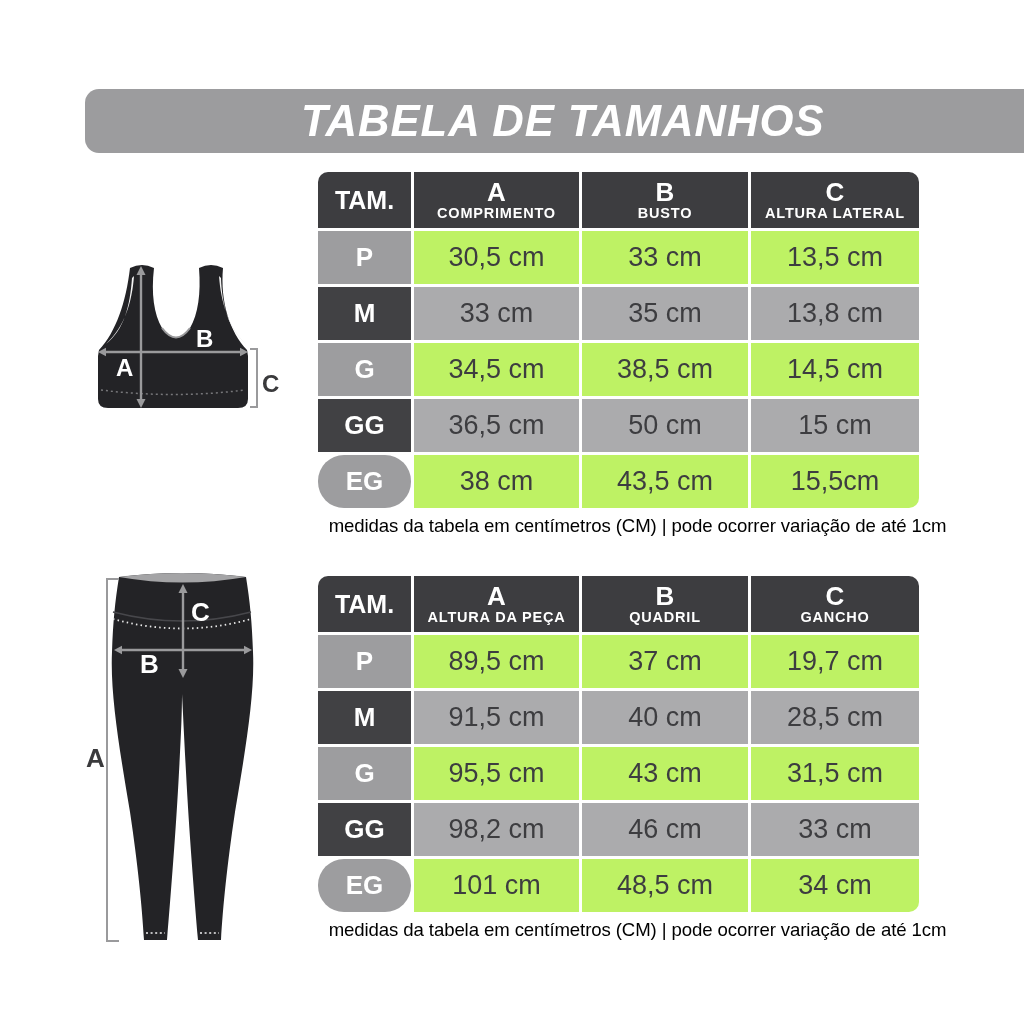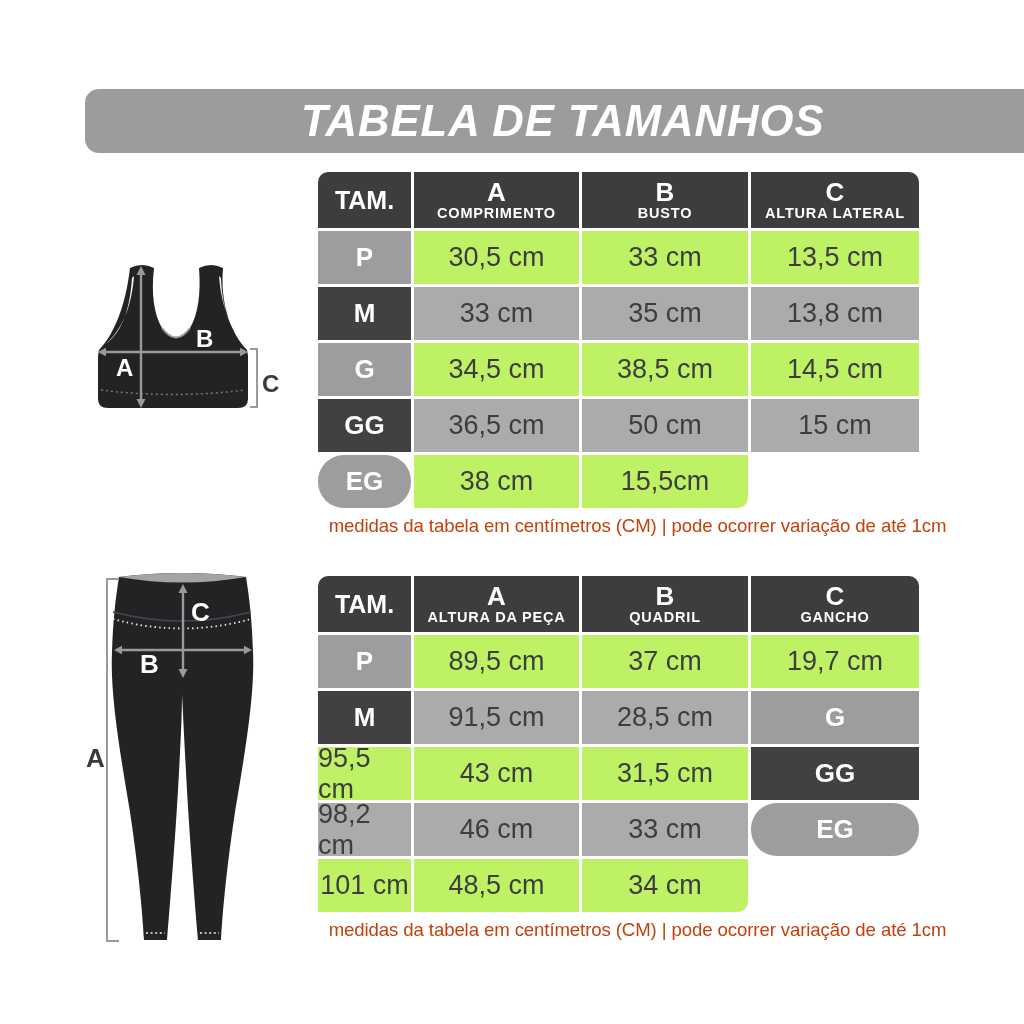--- a/index.html
+++ b/index.html
@@ -36,21 +36,21 @@
   .zl{background:#bef264;}
   .zd{background:#ababad;}
   .val{font-size:27px;color:#3d3d40;}
   .ctl{border-top-left-radius:10px;}
   .ctr{border-top-right-radius:10px;}
   .cbl{border-bottom-left-radius:10px;border-radius:26px;}
   .cbr{border-bottom-right-radius:10px;}
   
   .note{
     position:absolute;left:322px;width:631px;text-align:center;
-    font-size:18.6px;color:#c2410c;letter-spacing:-0.1px;white-space:nowrap;
+    font-size:18.6px;color:#000000;letter-spacing:-0.1px;white-space:nowrap;
   }
   .n1{top:515px;}
   .n2{top:919px;}
   
   .fig-bra{position:absolute;left:88px;top:252px;width:205px;height:195px;}
   .fig-leg{position:absolute;left:82px;top:560px;width:235px;height:392px;}
   svg text{font-family:"Liberation Sans",sans-serif;font-weight:bold;}
 </style>
 </head>
 <body>
@@ -113,20 +113,21 @@
   <div class="cell val zl">38,5 cm</div>
   <div class="cell val zl">14,5 cm</div>
 
   <div class="cell rlabel ld">GG</div>
   <div class="cell val zd">36,5 cm</div>
   <div class="cell val zd">50 cm</div>
   <div class="cell val zd">15 cm</div>
 
   <div class="cell rlabel ll cbl">EG</div>
   <div class="cell val zl">38 cm</div>
+  <div class="cell val zl">43,5 cm</div>
   <div class="cell val zl cbr">15,5cm</div>
 </div>
 
 <div class="note n1">medidas da tabela em centímetros (CM) | pode ocorrer variação de até 1cm</div>
 
 <div class="fig-leg">
   <svg width="235" height="392" viewBox="0 0 235 392">
     <path d="M37,17 C33,42 31,62 30,92 C28,135 38,192 48,252 C56,306 60,346 62,380 L85,380
          C89,332 94,270 97,212 C99,176 100,152 100,134 C101,152 102,176 104,212 C107,270 112,332 116,380 L139,380
          C141,346 145,306 153,252 C163,192 173,135 171,92 C170,62 168,42 164,17 Q100,9 37,17 Z" fill="#232326"></path>
@@ -166,20 +167,21 @@
     <span class="hsub">GANCHO</span>
   </div>
 
   <div class="cell rlabel ll">P</div>
   <div class="cell val zl">89,5 cm</div>
   <div class="cell val zl">37 cm</div>
   <div class="cell val zl">19,7 cm</div>
 
   <div class="cell rlabel ld">M</div>
   <div class="cell val zd">91,5 cm</div>
+  <div class="cell val zd">40 cm</div>
   <div class="cell val zd">28,5 cm</div>
 
   <div class="cell rlabel ll">G</div>
   <div class="cell val zl">95,5 cm</div>
   <div class="cell val zl">43 cm</div>
   <div class="cell val zl">31,5 cm</div>
 
   <div class="cell rlabel ld">GG</div>
   <div class="cell val zd">98,2 cm</div>
   <div class="cell val zd">46 cm</div>

